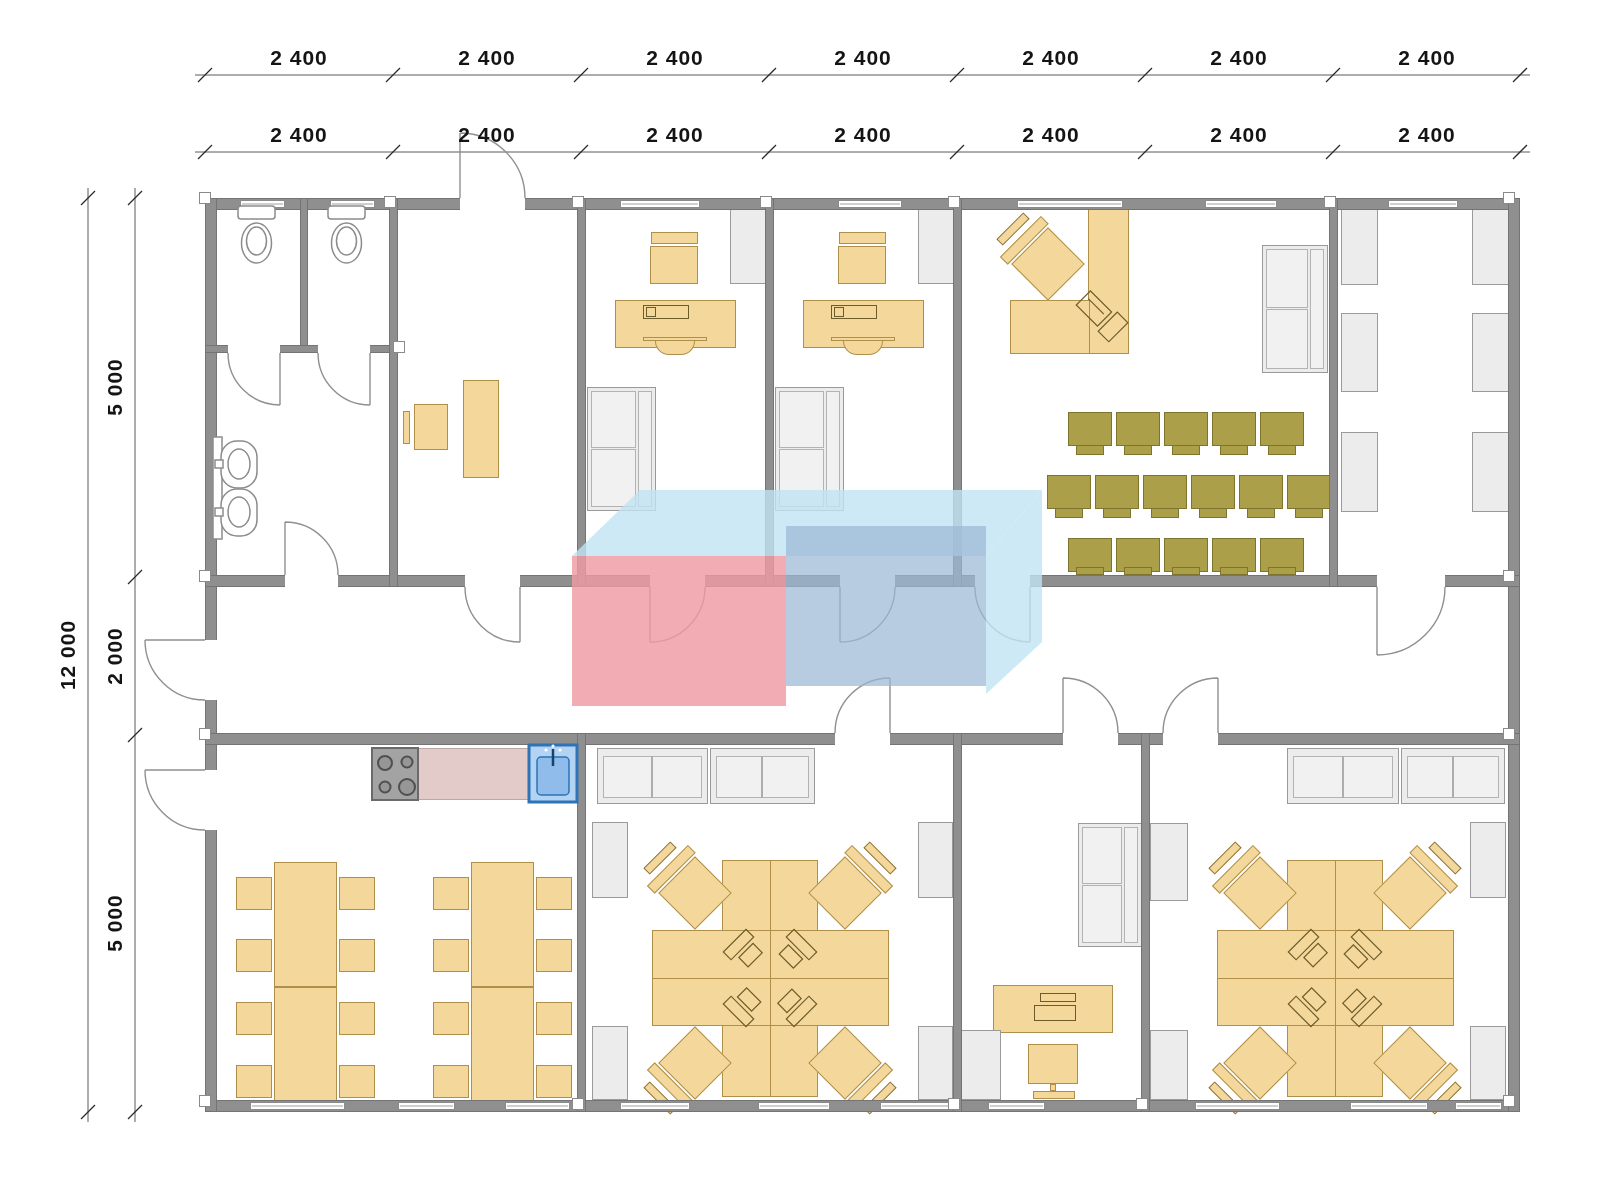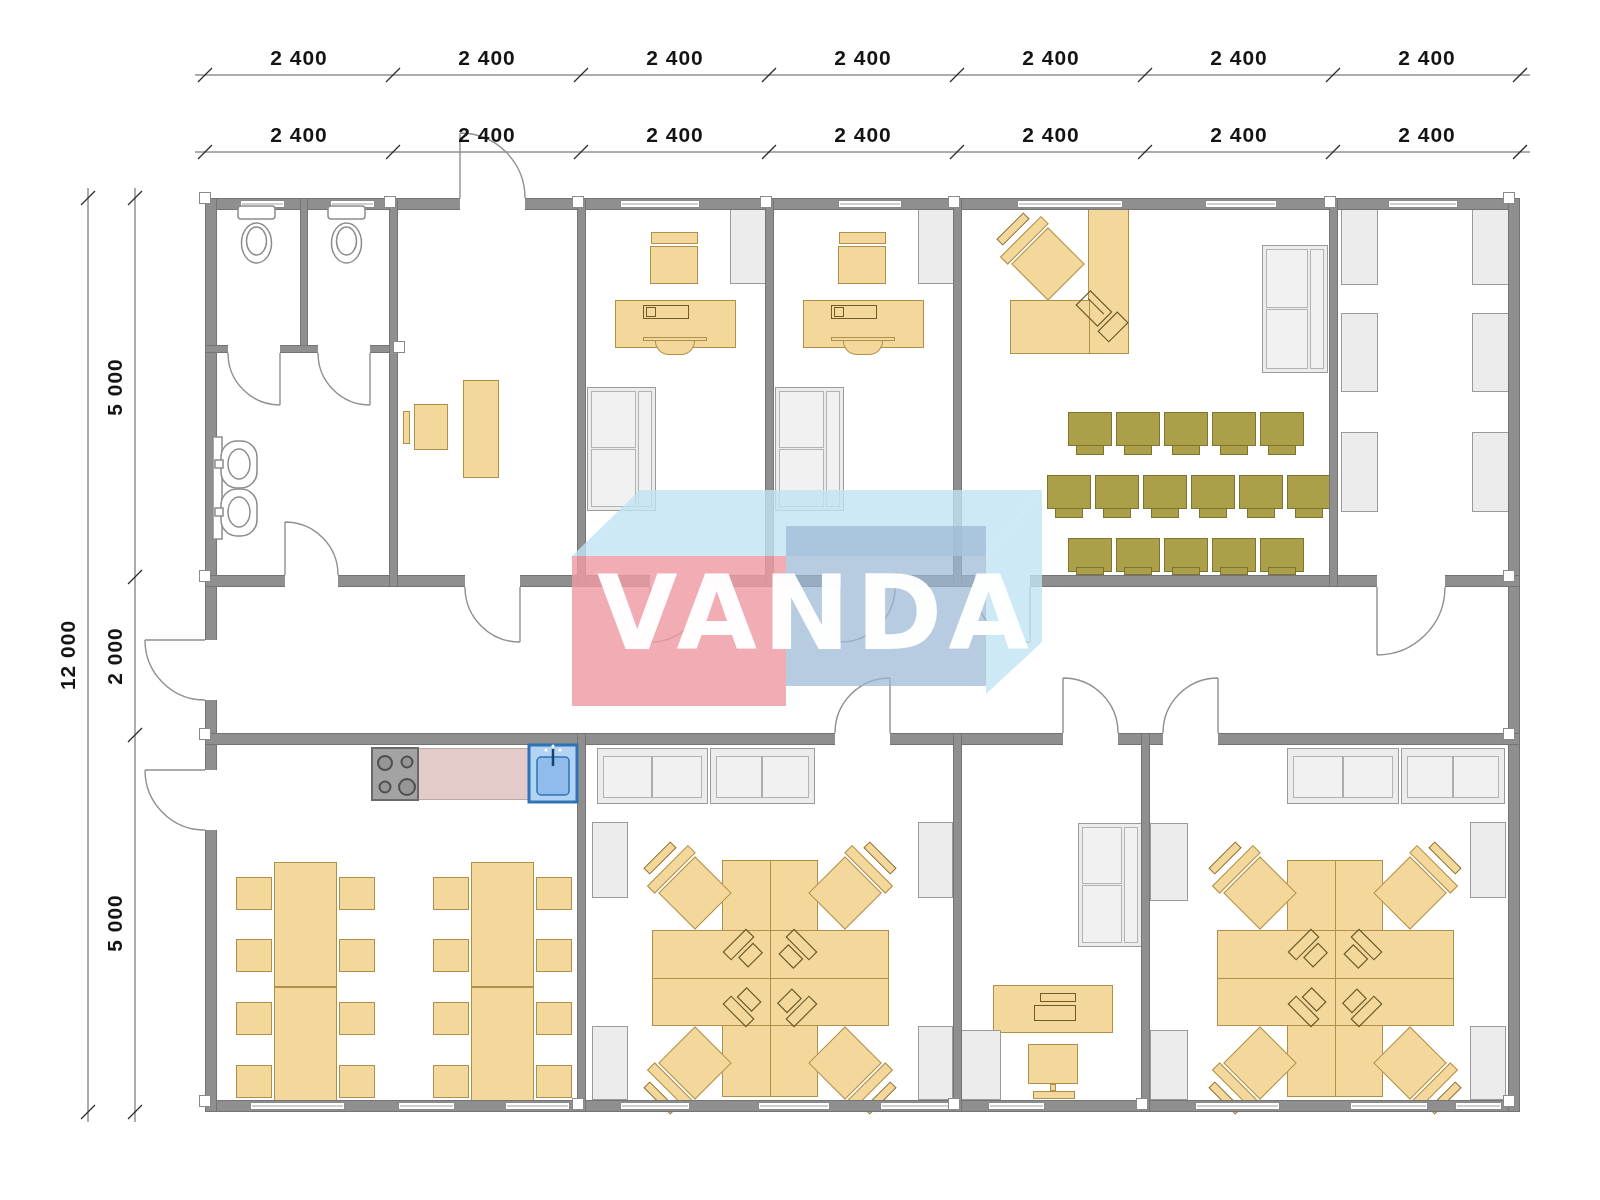--- a/index.html
+++ b/index.html
@@ -490,16 +490,15 @@
   <span class="dimv" style="left:115px;top:656px">2 000</span>
   <span class="dimv" style="left:115px;top:923px">5 000</span>
 
   <div class="wm">
     <svg width="1600" height="1200" viewBox="0 0 1600 1200">
       <polygon points="572,556 640,490 1042,490 986,556" fill="#bfe3f2" fill-opacity="0.8"></polygon>
       <polygon points="986,556 1042,490 1042,642 986,694" fill="#bfe3f2" fill-opacity="0.8"></polygon>
       <rect x="572" y="556" width="214" height="150" fill="#ef9aa2" fill-opacity="0.82"></rect>
       <rect x="786" y="526" width="200" height="160" fill="#9db8d6" fill-opacity="0.72"></rect>
     </svg>
-    <span class="wmtext">VANDA</span>
   </div>
 
 </div>
 
 </body></html>

